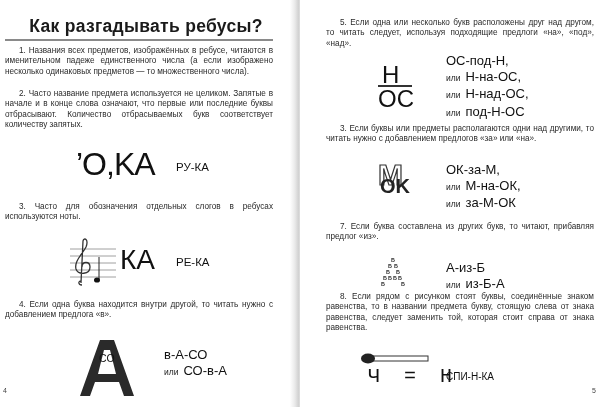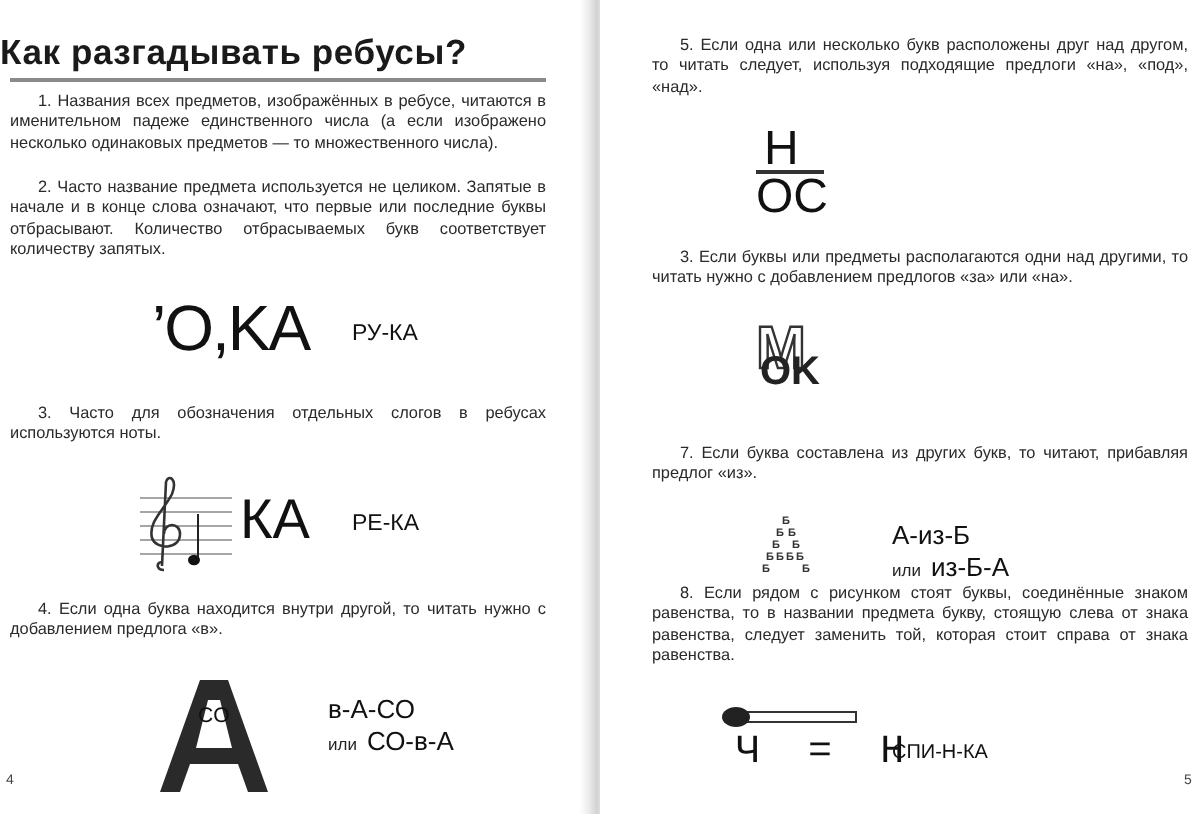--- a/index.html
+++ b/index.html
@@ -3,21 +3,21 @@
 <meta charset="utf-8">
 <style>
   html, body { margin:0; padding:0; }
   body { width:600px; height:407px; position:relative; overflow:hidden; background:#fff;
          font-family:"Liberation Sans", sans-serif; color:#222; }
   .page { position:absolute; top:0; height:407px; background:#fff; }
   .left { left:0; width:292px; }
   .right { left:300px; width:272px; }
   .gutter { position:absolute; left:290px; top:0; width:12px; height:407px;
             background:linear-gradient(to right,#fff 0%,#eaeaea 40%,#d2d2d2 70%,#efefef 100%); }
-  .title { position:absolute; left:0; width:292px; top:16px; 
+  .title { position:absolute; left:0; width:292px; top:16px; text-align:center;
            font-weight:bold; font-size:17.5px; color:#1a1a1a; letter-spacing:0.3px; }
   .rule { position:absolute; left:5px; top:39px; width:268px; height:2px; background:#8a8a8a; }
   .para { position:absolute; font-size:8.2px; line-height:10.4px; text-align:justify;
           text-indent:14px; color:#2a2a2a; }
   .para.left-col { left:5px; width:268px; }
   .para.right-col { left:26px; width:268px; }
   .big { position:absolute; font-size:30px; color:#111; line-height:1; }
   .ans { position:absolute; font-size:13px; color:#111; line-height:15.5px; }
   .ans .or { font-size:8.5px; margin-right:5px; color:#222; }
   .pnum { position:absolute; font-size:7px; color:#444; }
@@ -68,25 +68,36 @@
 </div>
 
 <div class="gutter"></div>
 
 <div class="page right">
   <div class="para right-col" style="top:18px;">5. Если одна или несколько букв расположены друг над другом, то читать следует, используя подходящие предлоги «на», «под», «над».</div>
 
   <div class="big" style="left:82px; top:63px; font-size:24px;">Н</div>
   <div style="position:absolute; left:78px; top:85px; width:34px; height:1.5px; background:#333;"></div>
   <div class="big" style="left:78px; top:87px; font-size:24px;">ОС</div>
+  <div class="ans" style="left:146px; top:53px;">
+    <div>ОС-под-Н,</div>
+    <div><span class="or">или</span><span>Н-на-ОС,</span></div>
+    <div><span class="or">или</span><span>Н-над-ОС,</span></div>
+    <div><span class="or">или</span><span>под-Н-ОС</span></div>
+  </div>
 
   <div class="para right-col" style="top:124px;">3. Если буквы или предметы располагаются одни над другими, то читать нужно с добавлением предлогов «за» или «на».</div>
 
   <div class="big" style="left:78px; top:160px; font-size:30px; color:#fff; -webkit-text-stroke:1.2px #333; font-weight:bold;">M</div>
   <div class="big" style="left:80px; top:176px; font-size:20px; font-weight:bold; color:#222;">OK</div>
+  <div class="ans" style="left:146px; top:162px;">
+    <div>ОК-за-М,</div>
+    <div><span class="or">или</span><span>М-на-ОК,</span></div>
+    <div><span class="or">или</span><span>за-М-ОК</span></div>
+  </div>
 
   <div class="para right-col" style="top:222px;">7. Если буква составлена из других букв, то читают, прибавляя предлог «из».</div>
 
   <svg style="position:absolute; left:78px; top:256px;" width="30" height="34" viewBox="0 0 30 34">
     <g font-family="Liberation Sans, sans-serif" font-size="5.5" font-weight="bold" fill="#333" text-anchor="middle">
       <text x="15" y="6">Б</text>
       <text x="12" y="12">Б</text>
         <text x="18" y="12">Б</text>
       <text x="10" y="18">Б</text>
         <text x="20" y="18">Б</text>

